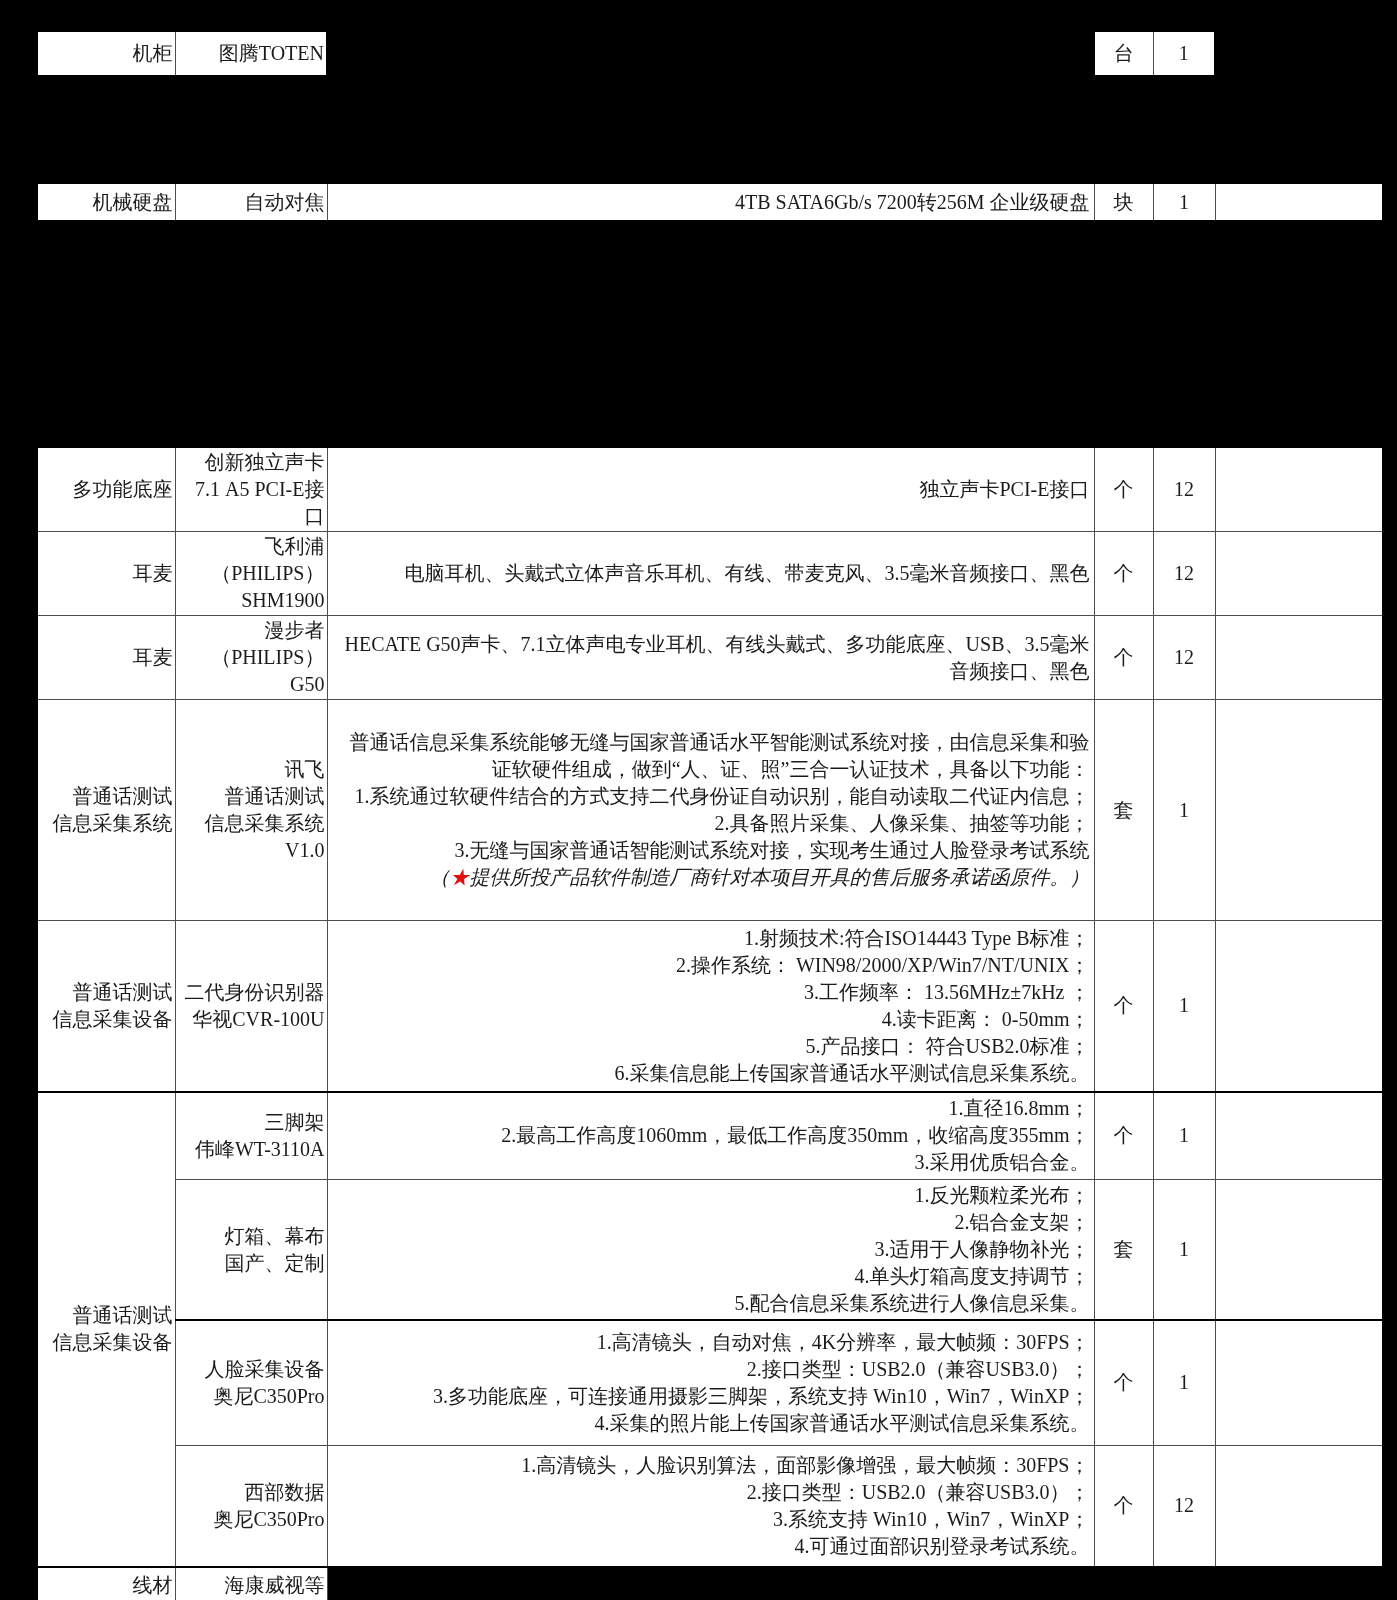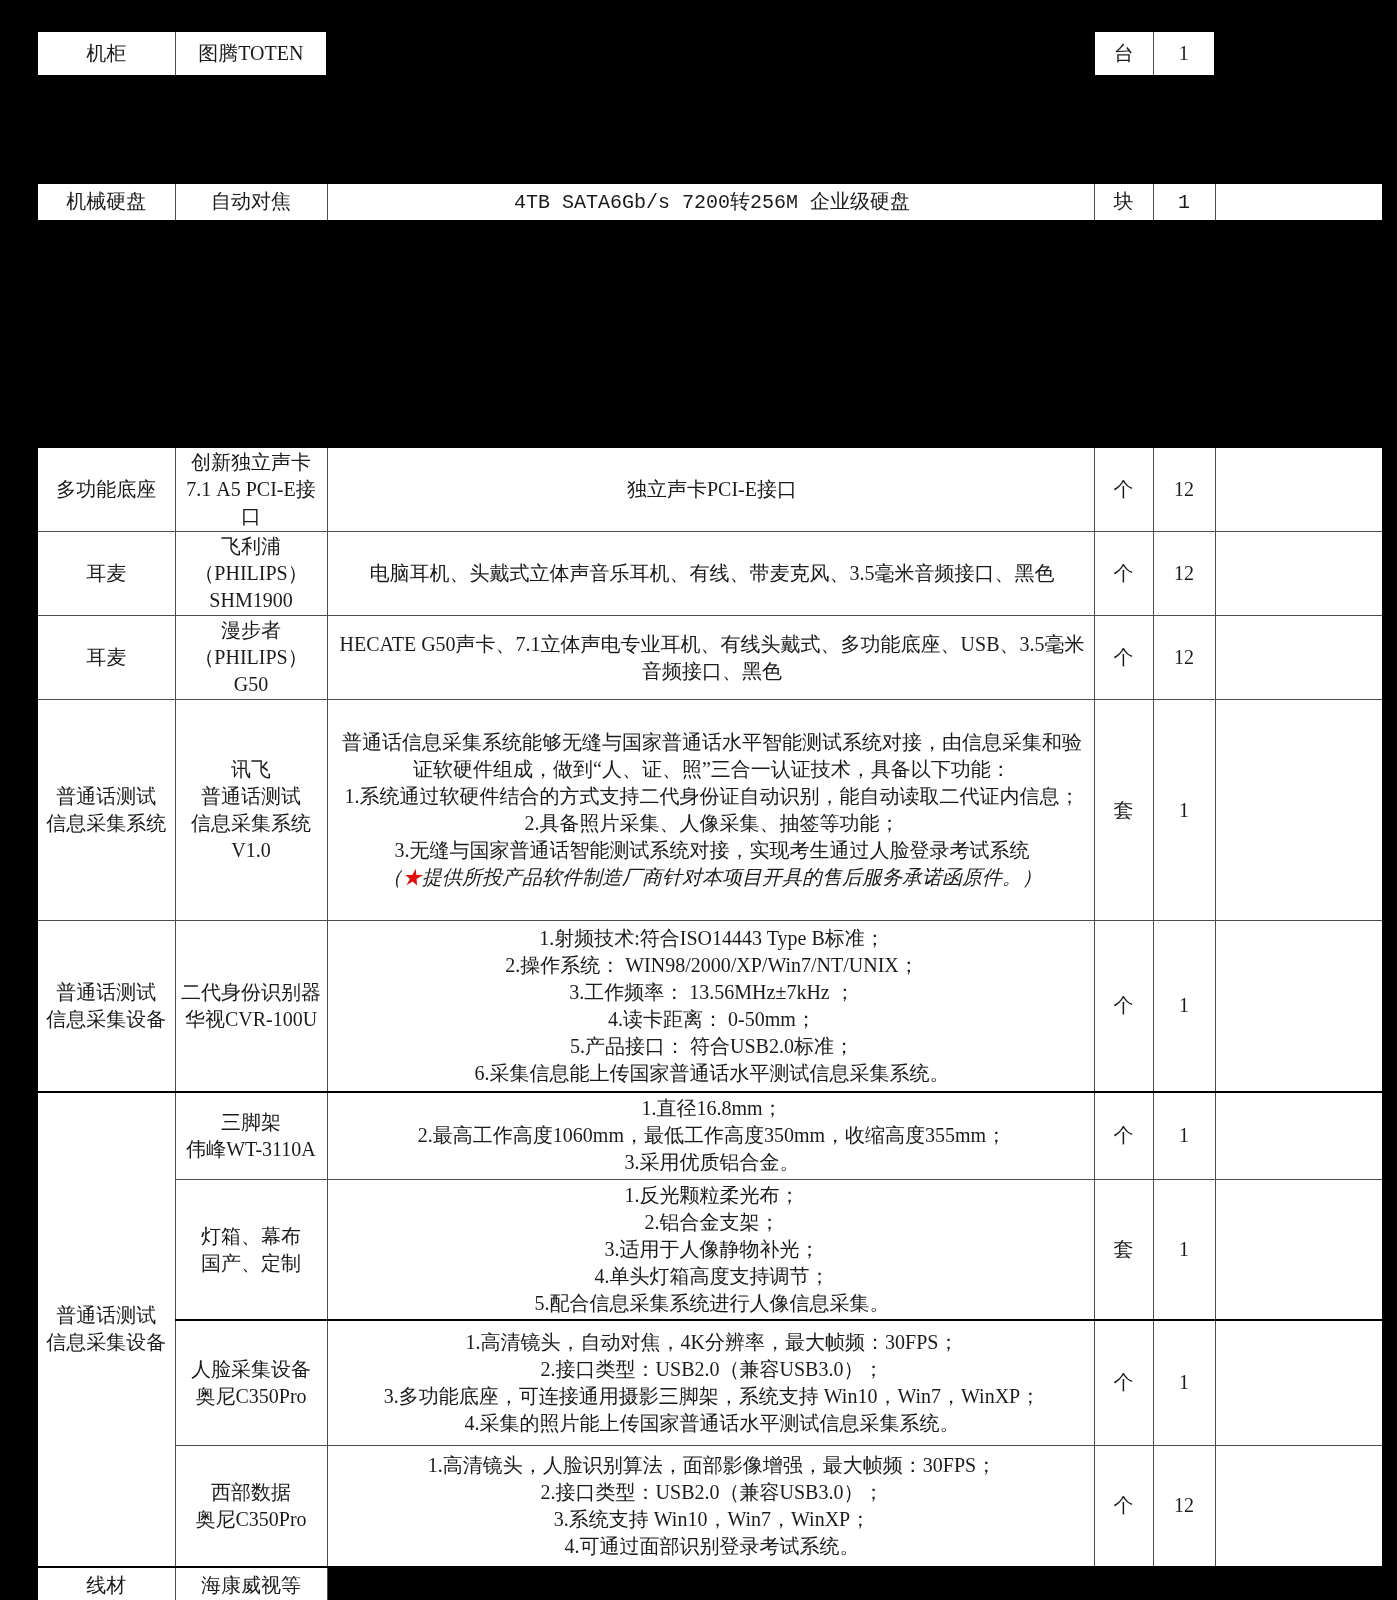--- a/index.html
+++ b/index.html
@@ -11,22 +11,22 @@
   }
   table{
     border-collapse:collapse;table-layout:fixed;position:absolute;
     background:transparent;border:2px solid #000;
   }
   td{
     border:1px solid #4d4d4d;background:#fff;color:#1b1b1b;
     font-size:20px;line-height:27px;vertical-align:middle;
     overflow:hidden;padding:0;
   }
-  td.c-name,td.c-brand{text-align:center;white-space:pre-line;padding:1px 2px;}
-  td.c-desc{text-align:center;white-space:pre-line;padding:2px 4px 2px 7px;}
+  td.c-name,td.c-brand{text-align:right;white-space:pre-line;padding:1px 2px;}
+  td.c-desc{text-align:right;white-space:pre-line;padding:2px 4px 2px 7px;}
   td.c-unit,td.c-qty{text-align:center;}
   td.c-remark{background:#fff;}
   td.void{background:#000;border:1px solid #000;}
   tr.bt td{border-top:2px solid #000;}
   .note-line{white-space:normal;font-style:italic;}
   .star{color:#e01010;}
   
 </style>
 </head>
 <body>
@@ -60,21 +60,21 @@
 <table style="left:36px;top:182px;">
   <colgroup>
     <col style="width:138px">
       <col style="width:152px">
       <col style="width:767px">
     <col style="width:59px">
       <col style="width:62px">
       <col style="width:168px">
   </colgroup>
   <tbody>
-      <tr style="height:38px;font-family:Liberation Mono, monospace;">
+      <tr style="height:38px;">
     <td class="c-name">机械硬盘</td>
     <td class="c-brand">自动对焦</td>
     <td class="c-desc">4TB SATA6Gb/s 7200转256M 企业级硬盘</td>
     <td class="c-unit">块</td>
     <td class="c-qty">1</td>
     <td class="c-remark"></td>
   </tr>
 </tbody>
   </table>
 

